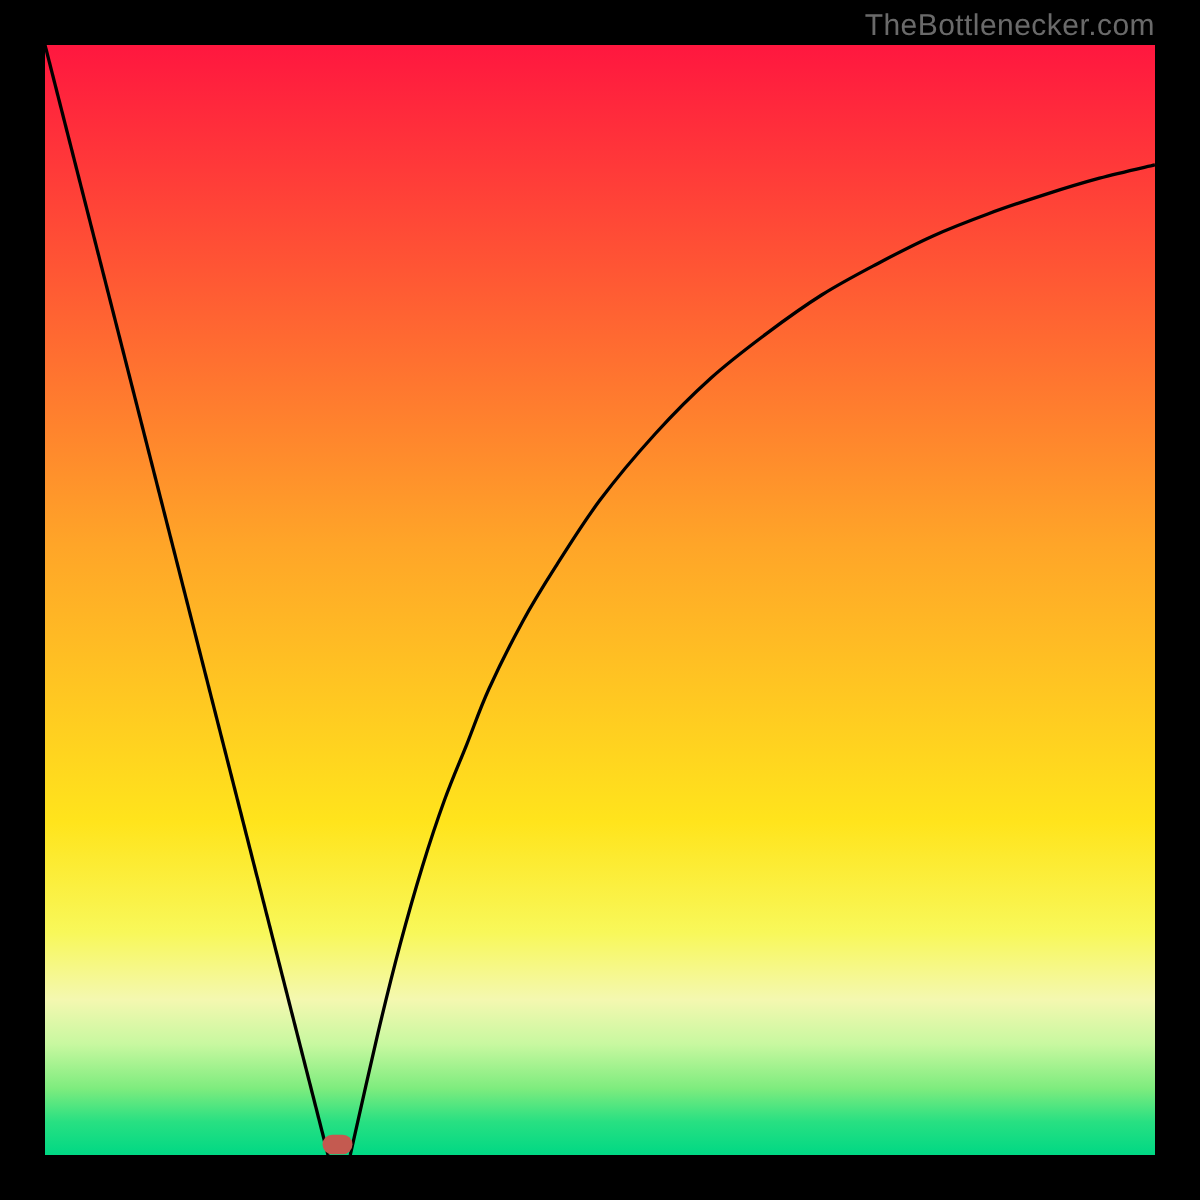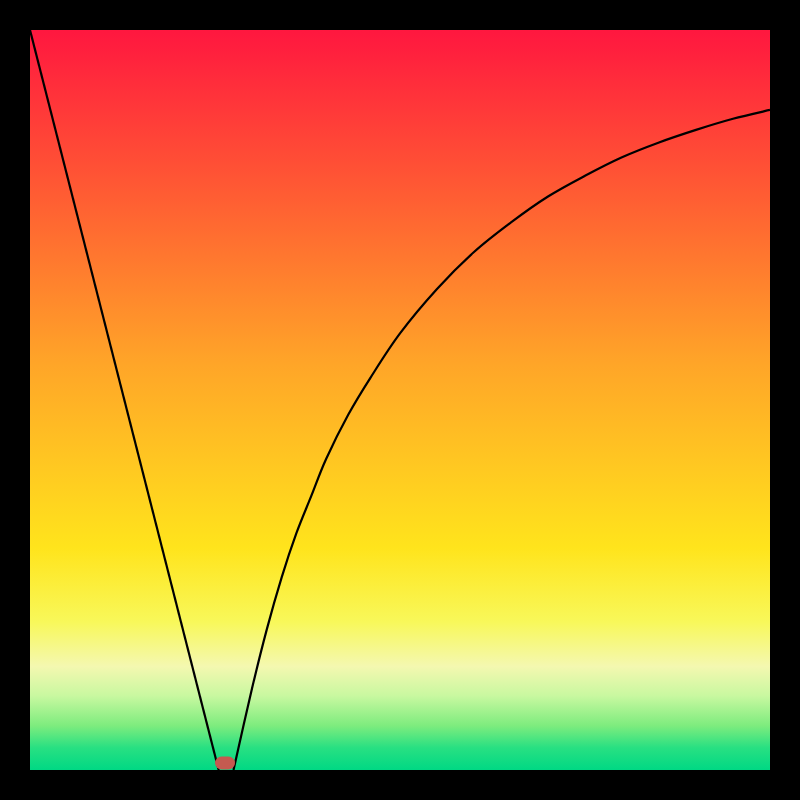--- a/index.html
+++ b/index.html
@@ -79,13 +79,14 @@
     </svg>
 
     <svg class="curve-layer" viewBox="0 0 100 100" preserveAspectRatio="none">
       <path fill="none" stroke="#000" stroke-width="0.35" vector-effect="non-scaling-stroke" style="stroke-width:2.2px" d="M 0 0 L 25.5 100"></path>
       <path fill="none" stroke="#000" stroke-width="0.35" vector-effect="non-scaling-stroke" style="stroke-width:2.2px" d="M 27.500000000000004 100 C 27.91666666666667 98.16666666666667, 29.25 92.16666666666667, 30 89 C 30.75 85.83333333333333, 31.333333333333332 83.5, 32 81 C 32.666666666666664 78.5, 33.333333333333336 76.16666666666667, 34 74 C 34.666666666666664 71.83333333333333, 35.333333333333336 69.83333333333333, 36 68 C 36.666666666666664 66.16666666666667, 37.333333333333336 64.66666666666667, 38 63 C 38.666666666666664 61.333333333333336, 39.166666666666664 59.833333333333336, 40 58 C 40.833333333333336 56.166666666666664, 42 53.833333333333336, 43 52 C 44 50.166666666666664, 44.833333333333336 48.833333333333336, 46 47 C 47.166666666666664 45.166666666666664, 48.5 43, 50 41 C 51.5 39, 53.33333333333334 36.833333333333336, 55.00000000000001 35 C 56.66666666666667 33.166666666666664, 58.333333333333336 31.5, 60 30 C 61.666666666666664 28.5, 63.333333333333336 27.25, 65 26 C 66.66666666666667 24.75, 68.33333333333333 23.55, 70 22.5 C 71.66666666666667 21.45, 73.33333333333333 20.583333333333336, 75 19.700000000000003 C 76.66666666666667 18.81666666666667, 78.33333333333333 17.950000000000003, 80 17.200000000000003 C 81.66666666666667 16.450000000000003, 83.33333333333333 15.81666666666667, 85 15.200000000000003 C 86.66666666666667 14.583333333333336, 88.33333333333333 14.033333333333333, 90 13.5 C 91.66666666666667 12.966666666666667, 93.33333333333333 12.450000000000001, 95 12 C 96.66666666666667 11.549999999999999, 99.16666666666667 10.999999999999998, 100 10.799999999999997"></path>
     </svg>
 
     <div class="marker" style="left: 26.3%; top: 99.1%; background: rgb(196, 90, 80);"></div>
   </div>
 
+  <div class="attribution">TheBottlenecker.com</div>
 </div>
 
 </body></html>

